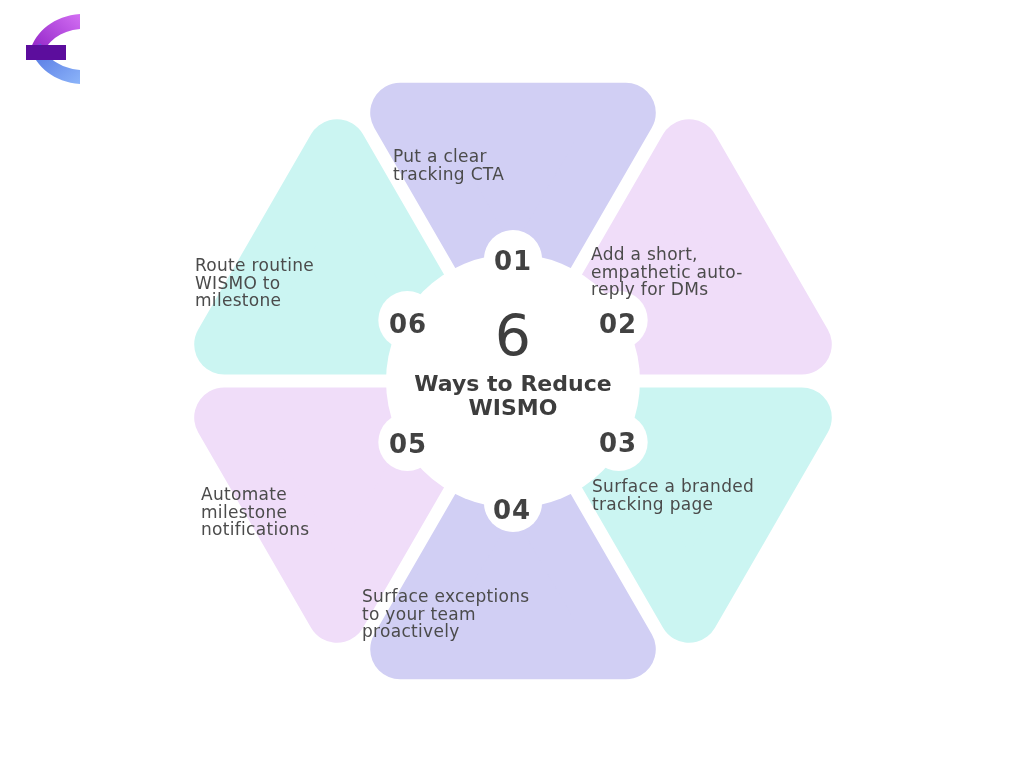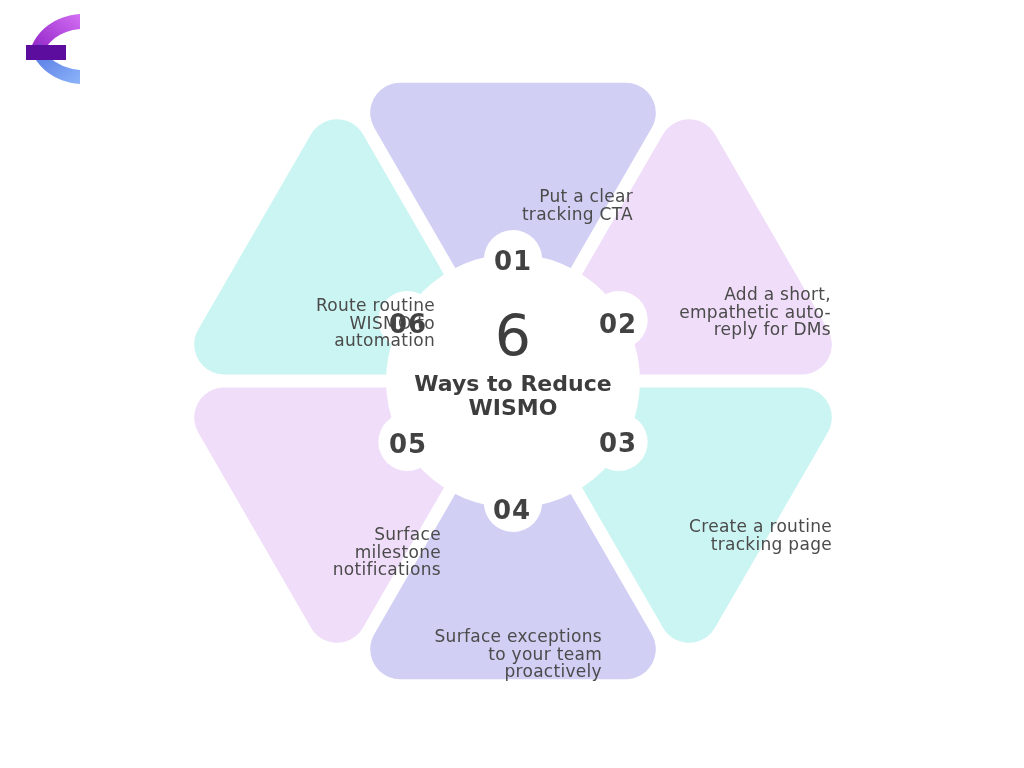--- a/index.html
+++ b/index.html
@@ -12,27 +12,26 @@
   .stage{position:relative;width:1024px;height:768px;background:#ffffff;}
 
   .diagram-svg{position:absolute;left:0;top:0;width:1024px;height:768px;}
 
   .logo{position:absolute;left:26px;top:11px;width:56px;height:78px;}
 
   .petal-label{
     position:absolute;
     width:240px;
     transform:translate(-50%,-50%);
-    text-align:right;
+    text-align:left;
     font-size:17px;
     line-height:17.5px;
     letter-spacing:0.3px;
     color:#4b4b4b;
     white-space:pre-line;
-    margin-top:40px;
   }
   .label-1{left:513px;top:165px;}
   .label-2{left:711px;top:272px;}
   .label-3{left:712px;top:495px;}
   .label-4{left:482px;top:614px;}
   .label-5{left:321px;top:512px;}
   .label-6{left:315px;top:283px;}
 
   .center-count{
     position:absolute;left:513px;top:336px;
@@ -108,25 +107,25 @@
 
   <div class="center-count">6</div>
   <div class="center-title">Ways to Reduce
 WISMO</div>
 
   <div class="petal-label label-1">Put a clear
 tracking CTA</div>
   <div class="petal-label label-2">Add a short,
 empathetic auto-
 reply for DMs</div>
-  <div class="petal-label label-3">Create a routine
+  <div class="petal-label label-3">Surface a branded
 tracking page</div>
   <div class="petal-label label-4">Surface exceptions
 to your team
 proactively</div>
-  <div class="petal-label label-5">Surface
+  <div class="petal-label label-5">Automate
 milestone
 notifications</div>
   <div class="petal-label label-6">Route routine
 WISMO to
-automation</div>
+milestone</div>
 
 </div>
 
 </body></html>

